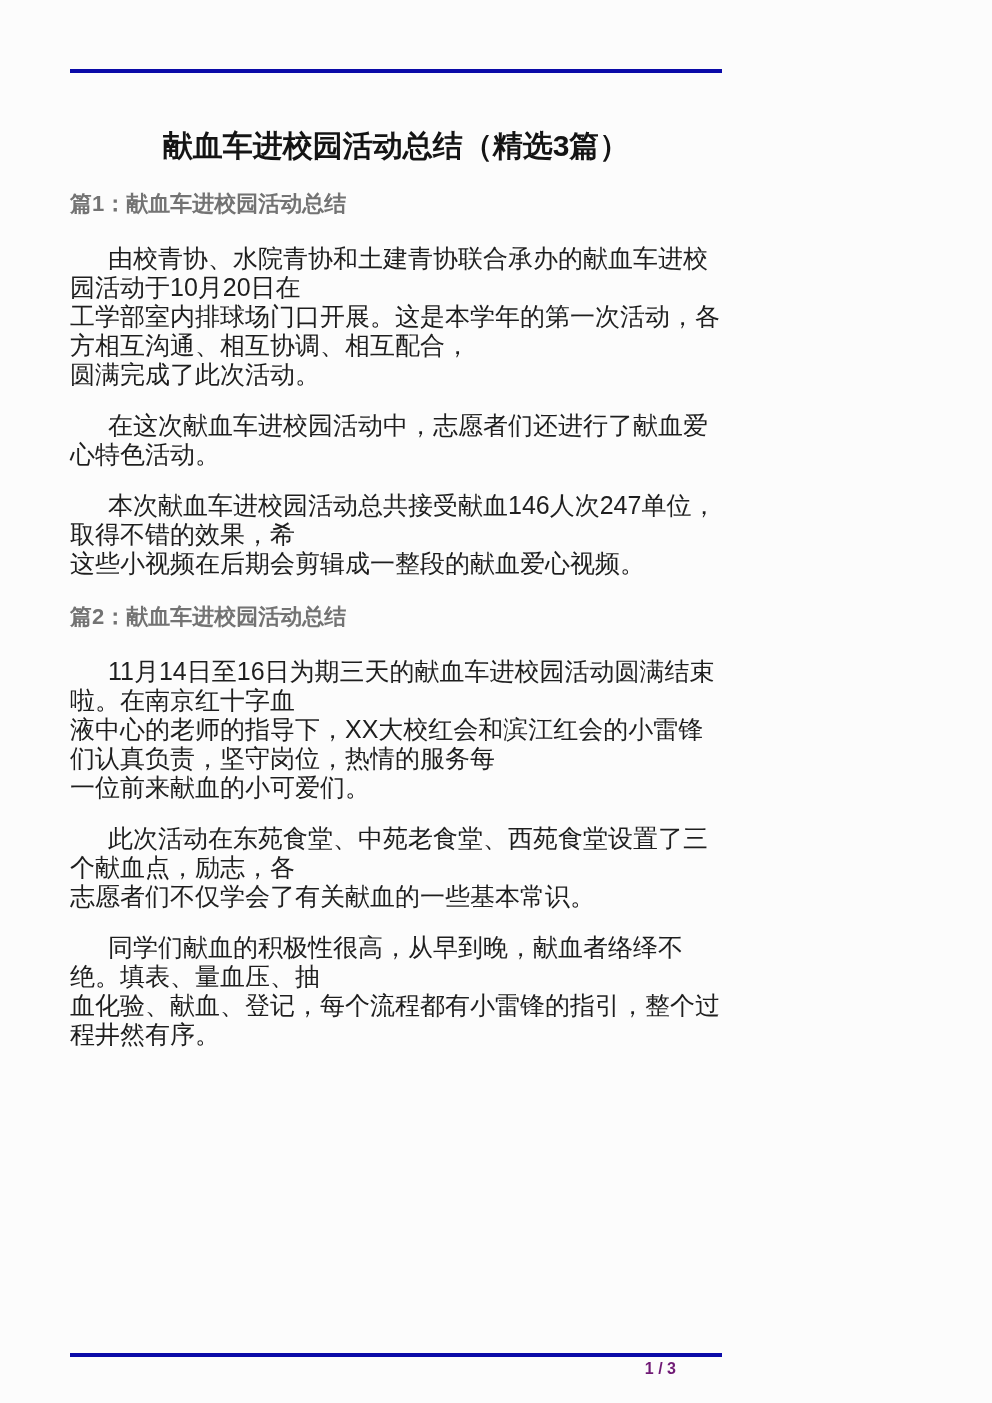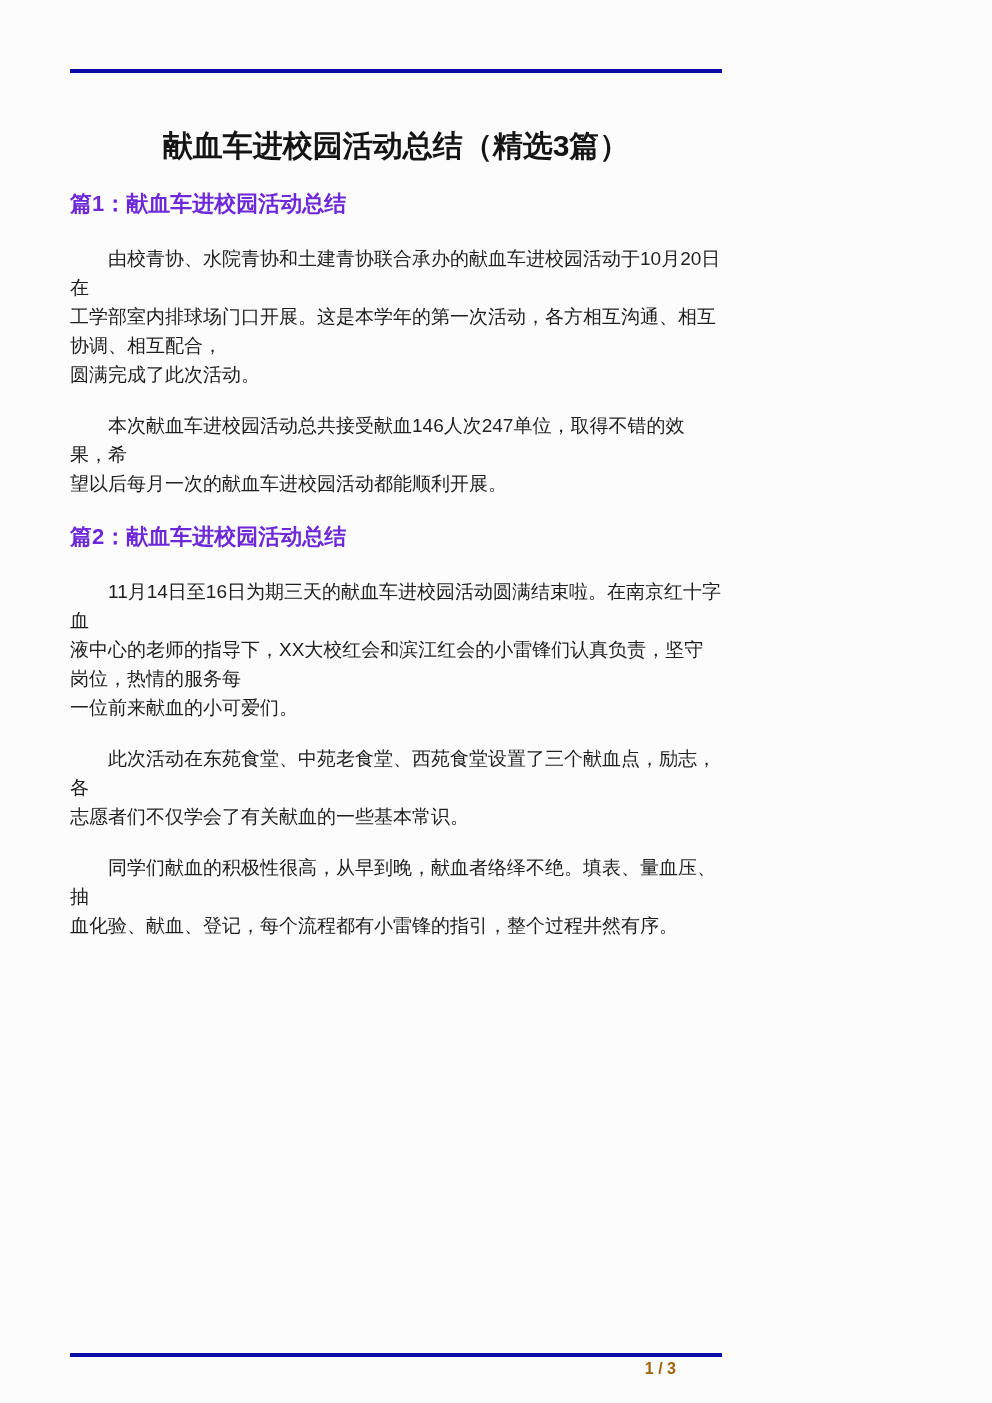--- a/index.html
+++ b/index.html
@@ -20,64 +20,65 @@
     font-weight: bold;
     line-height: 38px;
     text-align: center;
     color: #141414;
     margin: 54px 0 0 0;
   }
   .section-heading {
     font-size: 22px;
     font-weight: bold;
     line-height: 29px;
-    color: #6d28d9;
+    color: #737373;
     margin: 24px 0 26px 0;
   }
   .para {
-    font-size: 19px;
+    font-size: 25px;
     line-height: 29px;
     margin: 0 0 22px 0;
     white-space: pre-line;   
     text-indent: 38px;       
     color: #1e1e1e;
   }
   .footer {
     position: absolute;
     left: 70px;
     right: 70px;
     top: 1353px;
   }
   .page-number {
     text-align: right;
     padding-right: 46px;
     margin-top: 3px;
     font-size: 16px;
     font-weight: bold;
-    color: #a16207;
+    color: #701a75;
   }
 </style>
 </head>
 <body>
 
 <div class="page">
 
   <div class="rule rule-top"></div>
 
   <div class="content">
 
     <h1 class="doc-title">献血车进校园活动总结（精选3篇）</h1>
 
     <section>
       <h2 class="section-heading">篇1：献血车进校园活动总结</h2>
       <p class="para">由校青协、水院青协和土建青协联合承办的献血车进校园活动于10月20日在
 工学部室内排球场门口开展。这是本学年的第一次活动，各方相互沟通、相互协调、相互配合，
 圆满完成了此次活动。</p>
+      <p class="para">在这次献血车进校园活动中，志愿者们还进行了献血爱心特色活动。</p>
       <p class="para">本次献血车进校园活动总共接受献血146人次247单位，取得不错的效果，希
-望以后每月一次的献血车进校园活动都能顺利开展。</p>
+这些小视频在后期会剪辑成一整段的献血爱心视频。</p>
     </section>
 
     <section>
       <h2 class="section-heading">篇2：献血车进校园活动总结</h2>
       <p class="para">11月14日至16日为期三天的献血车进校园活动圆满结束啦。在南京红十字血
 液中心的老师的指导下，XX大校红会和滨江红会的小雷锋们认真负责，坚守岗位，热情的服务每
 一位前来献血的小可爱们。</p>
       <p class="para">此次活动在东苑食堂、中苑老食堂、西苑食堂设置了三个献血点，励志，各
 志愿者们不仅学会了有关献血的一些基本常识。</p>
       <p class="para">同学们献血的积极性很高，从早到晚，献血者络绎不绝。填表、量血压、抽

